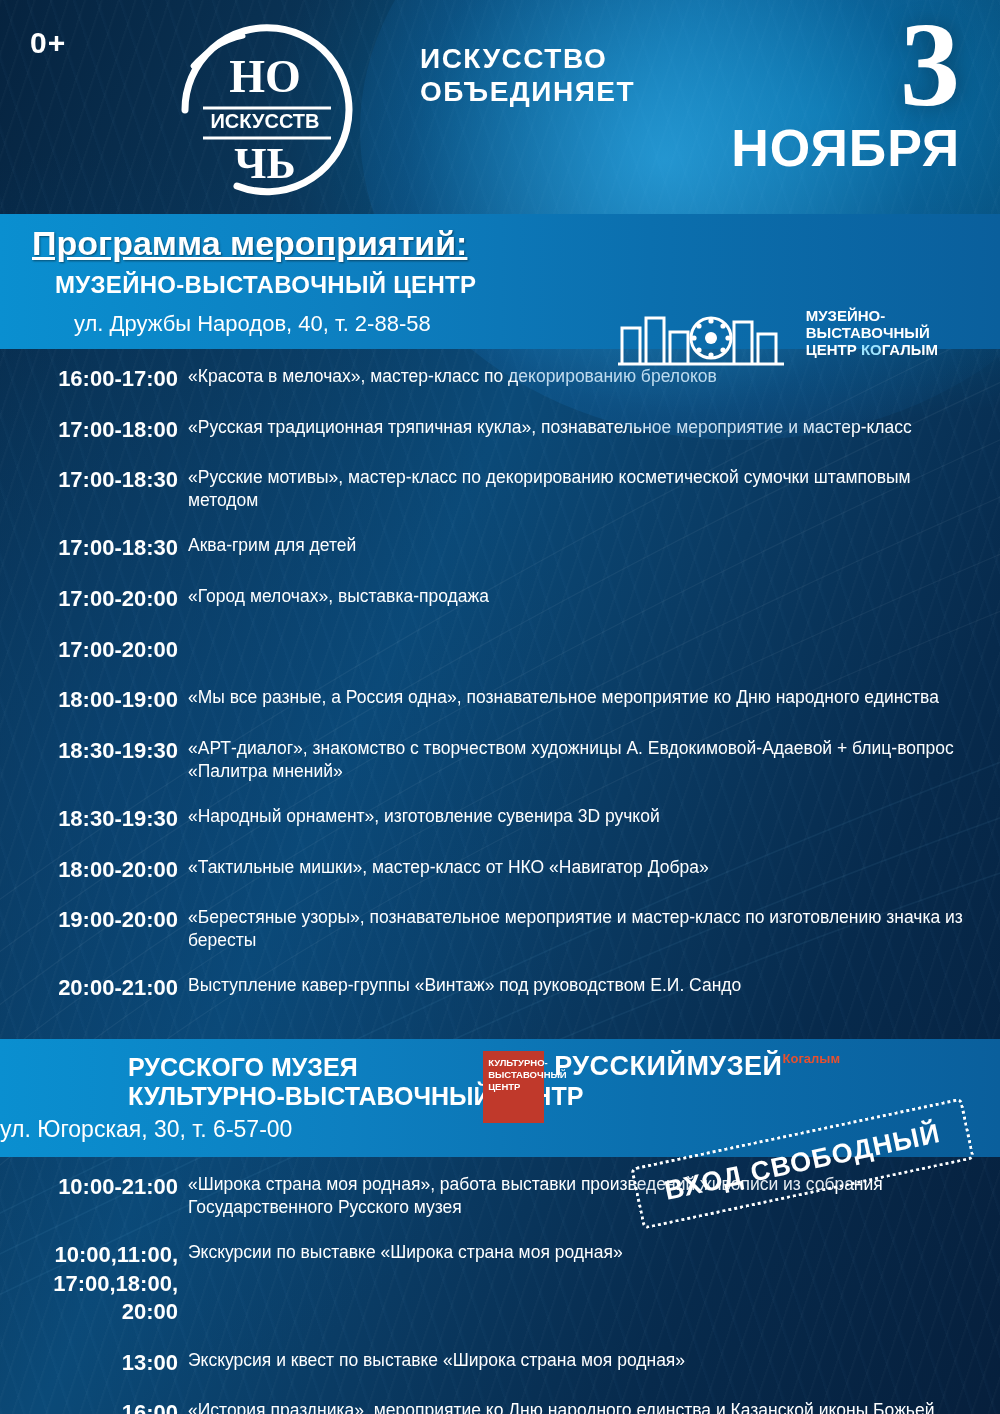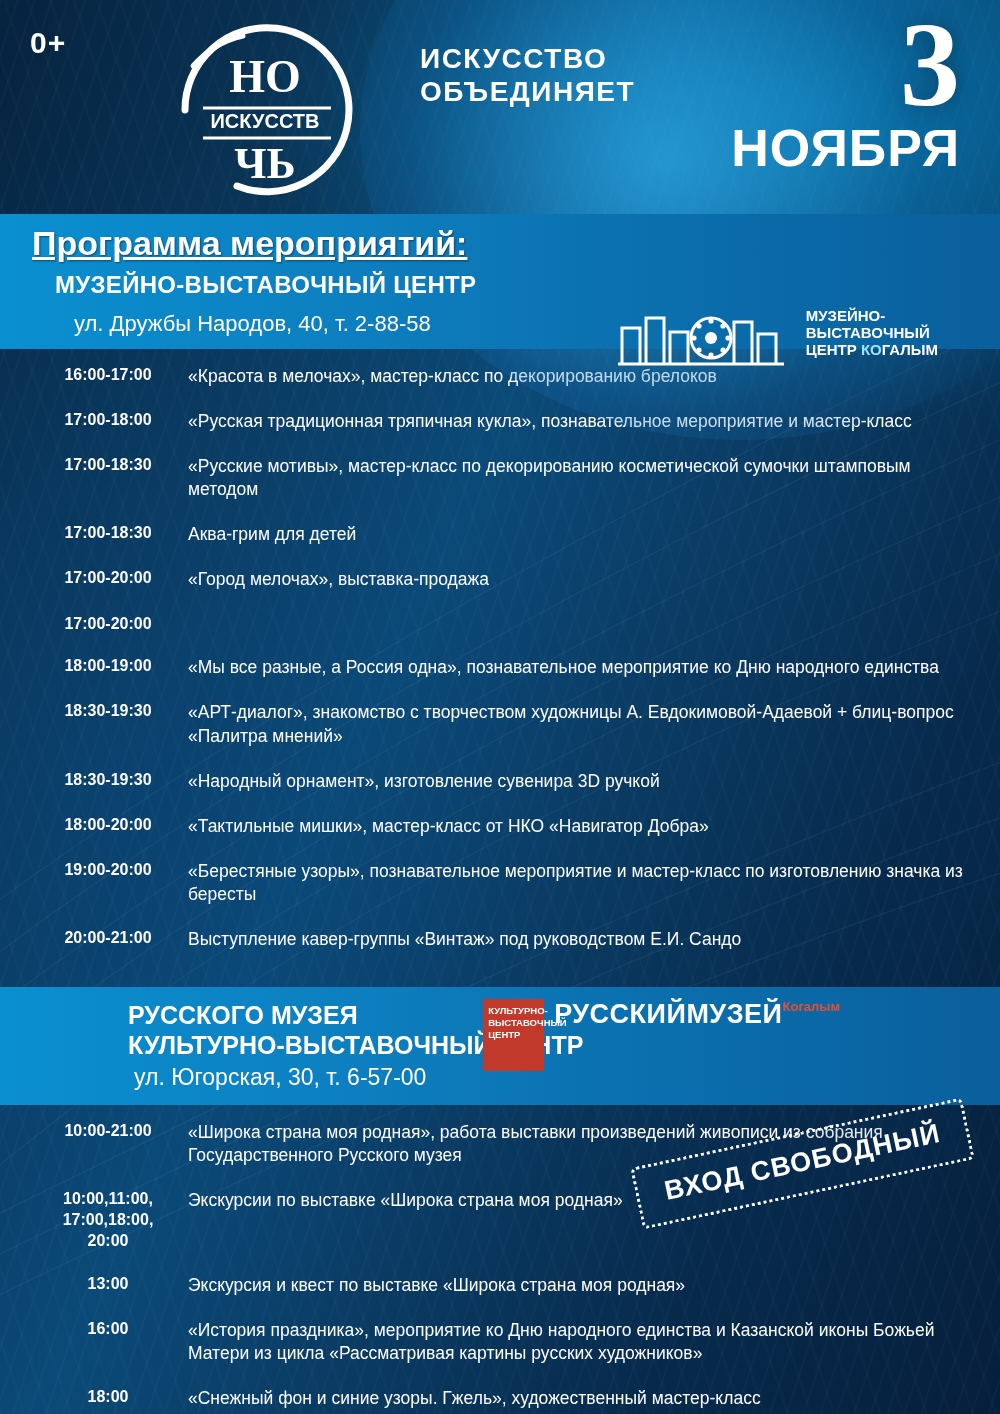--- a/index.html
+++ b/index.html
@@ -150,23 +150,23 @@
     padding: 16px 24px 6px 24px;
   }
   .row {
     display: flex;
     align-items: flex-start;
     margin-bottom: 22px;
   }
   .row .time {
     width: 140px;
     min-width: 140px;
-    font-size: 16px;
-    font-weight: bold;
-    text-align: center;
+    font-size: 22px;
+    font-weight: bold;
+    text-align: right;
     padding-left: 14px;
     line-height: 1.3;
     white-space: pre-line;
   }
   .row .desc {
     font-size: 17.5px;
     line-height: 1.32;
     padding-left: 10px;
     padding-right: 10px;
   }
@@ -179,21 +179,20 @@
     margin-top: 8px;
   }
   .venue2-name {
     font-size: 25px;
     font-weight: bold;
     padding-left: 128px;
     line-height: 1.18;
   }
   .venue2-addr {
     font-size: 23px;
-    padding-left: 134px;
     margin-top: 4px;
   }
   .rm-logo {
     position: absolute;
     right: 160px;
     top: 12px;
     display: flex;
     align-items: stretch;
     gap: 10px;
   }

